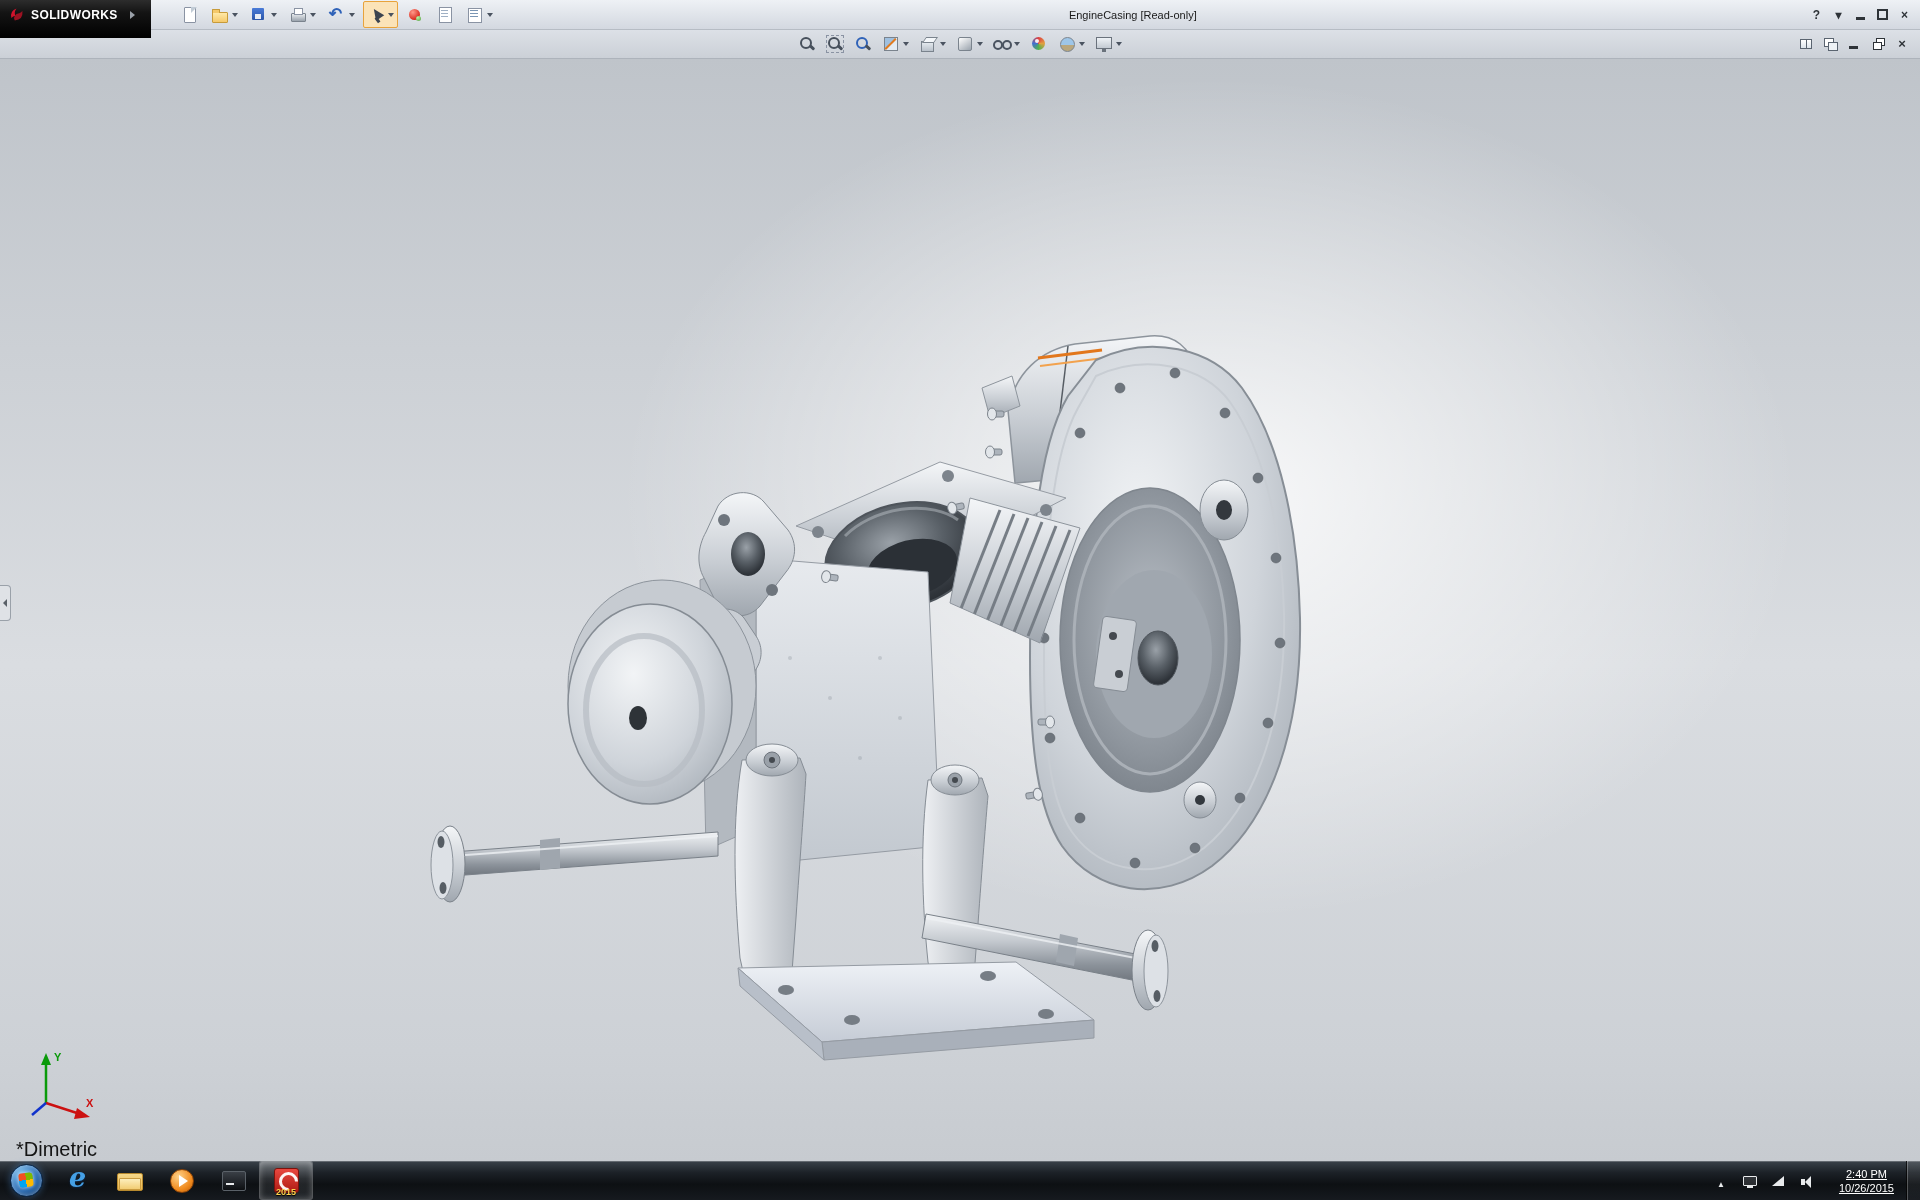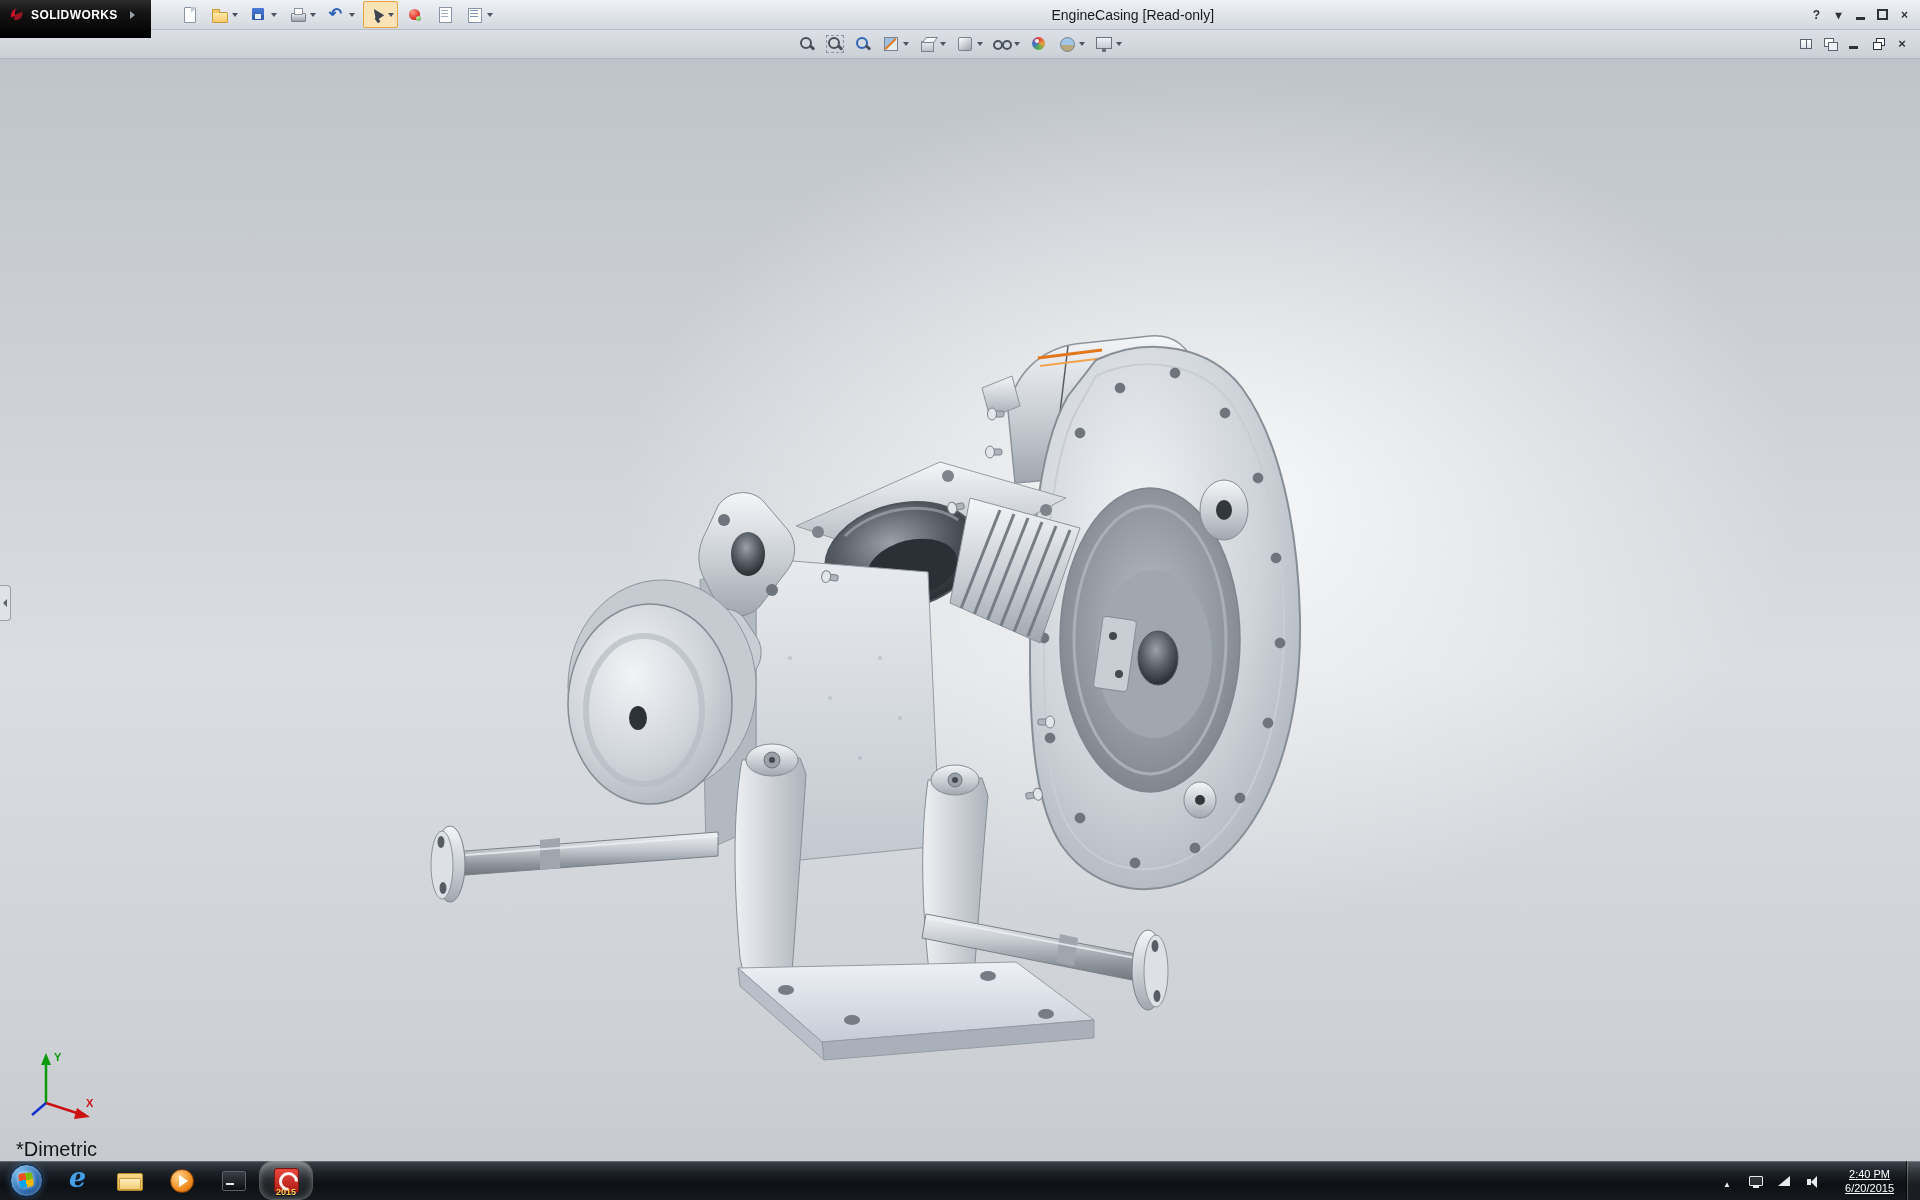--- a/index.html
+++ b/index.html
@@ -13,21 +13,21 @@
     background:linear-gradient(#3c3c3c,#141414 45%,#000);color:#fff;font-weight:bold;
     font-size:12px;letter-spacing:.4px;}
   .brand-arrow{width:0;height:0;border-top:4px solid transparent;border-bottom:4px solid transparent;
     border-left:5px solid #9aa0a8;margin-left:6px;}
   .qat{display:flex;align-items:center;gap:4px;margin-left:26px;}
   .tb-btn{height:23px;display:flex;align-items:center;padding:1px 3px;border:1px solid transparent;border-radius:2px;}
   .tb-btn.active{background:#fbe3b8;border-color:#e8a33c;}
   .caret{width:0;height:0;border-left:3.5px solid transparent;border-right:3.5px solid transparent;
     border-top:4px solid #4a5360;margin-left:3px;}
   .title-text{position:absolute;left:59%;top:50%;transform:translate(-50%,-50%);
-    font-size:14px;color:#1a1a1a;white-space:nowrap;}
+    font-size:11px;color:#1a1a1a;white-space:nowrap;}
   .win-controls{position:absolute;right:8px;top:0;height:29px;display:flex;align-items:center;gap:7px;}
   .wc-btn{min-width:15px;height:21px;display:flex;align-items:center;justify-content:center;
     font-size:13px;color:#2e3338;}
   .wicon{width:15px;height:15px;position:relative;display:inline-block;text-align:center;line-height:15px;}
   .wicon .g{font-style:normal;font-weight:bold;font-size:12px;color:#2e3338;}
   .minimize-icon::before{content:"";position:absolute;left:3px;bottom:2px;width:9px;height:3px;background:#2e3338;}
   .maximize-icon::before{content:"";position:absolute;inset:2px;border:2px solid #2e3338;}
 
   
   .headsup-row{position:absolute;left:0;top:29px;width:1920px;height:29px;
@@ -95,21 +95,21 @@
   .view-label{position:absolute;left:16px;bottom:0;font-size:20px;color:#141414;}
   .triad{position:absolute;left:20px;bottom:34px;}
 
   
   .taskbar{position:absolute;left:0;bottom:0;width:1920px;height:39px;
     background:linear-gradient(#3a424a,#1c2127 30%,#0d1013 60%,#161a1f);
     box-shadow:inset 0 1px 0 rgba(255,255,255,.22);display:flex;align-items:center;z-index:40;}
   .task-items{display:flex;align-items:center;height:100%;}
   .task-btn{position:relative;width:52px;height:37px;margin:1px 0;display:flex;align-items:center;justify-content:center;border-radius:2px;}
   .task-btn.active{background:linear-gradient(rgba(255,255,255,.30),rgba(255,255,255,.10) 45%,rgba(255,255,255,.05));
-    box-shadow:inset 0 0 6px rgba(255,255,255,.3),0 0 0 1px rgba(255,255,255,.28);border-radius:13px;}
+    box-shadow:inset 0 0 6px rgba(255,255,255,.3),0 0 0 1px rgba(255,255,255,.28);}
   .ticon{position:relative;display:inline-block;}
   .badge{position:absolute;bottom:2px;left:50%;transform:translateX(-50%);font-size:9px;font-weight:bold;
     color:#ffd34d;text-shadow:0 1px 1px #000;}
   .start-orb-icon{width:31px;height:31px;border-radius:50%;
     background:radial-gradient(circle at 32% 28%,#7cc0f0,#2d6db3 55%,#123f73 88%);
     border:1px solid #0c2b4e;box-shadow:inset 0 0 5px rgba(255,255,255,.5),0 0 7px rgba(90,170,255,.35);}
   .start-orb-icon::before{content:"";position:absolute;left:8px;top:8px;width:14px;height:14px;border-radius:3px;
     background:conic-gradient(from 270deg,#f25022 0 25%,#7fba00 25% 50%,#ffb900 50% 75%,#00a4ef 75%);
     transform:rotate(-8deg);box-shadow:0 0 4px rgba(255,255,255,.7);}
   .internet-explorer-icon{width:26px;height:26px;}
@@ -524,19 +524,19 @@
           </div>
           <div class="tray-btn" title="Network">
             <span class="qicon tray-network-icon"></span>
           </div>
           <div class="tray-btn" title="Volume">
             <span class="qicon tray-volume-icon"></span>
           </div>
         </div>
       <div class="tray-clock">
         <div>2:40 PM</div>
-        <div>6/20/2015</div>
+        <div>10/26/2015</div>
       </div>
       <div class="show-desktop"></div>
     </div>
   </div>
 
 </div>
 
 </body></html>

